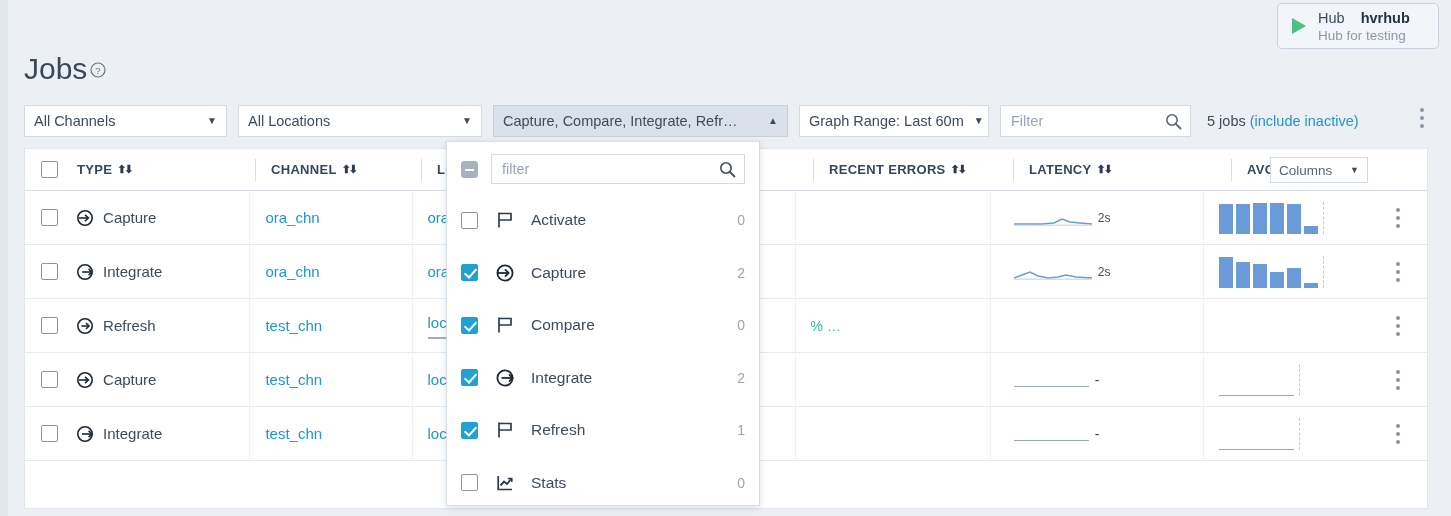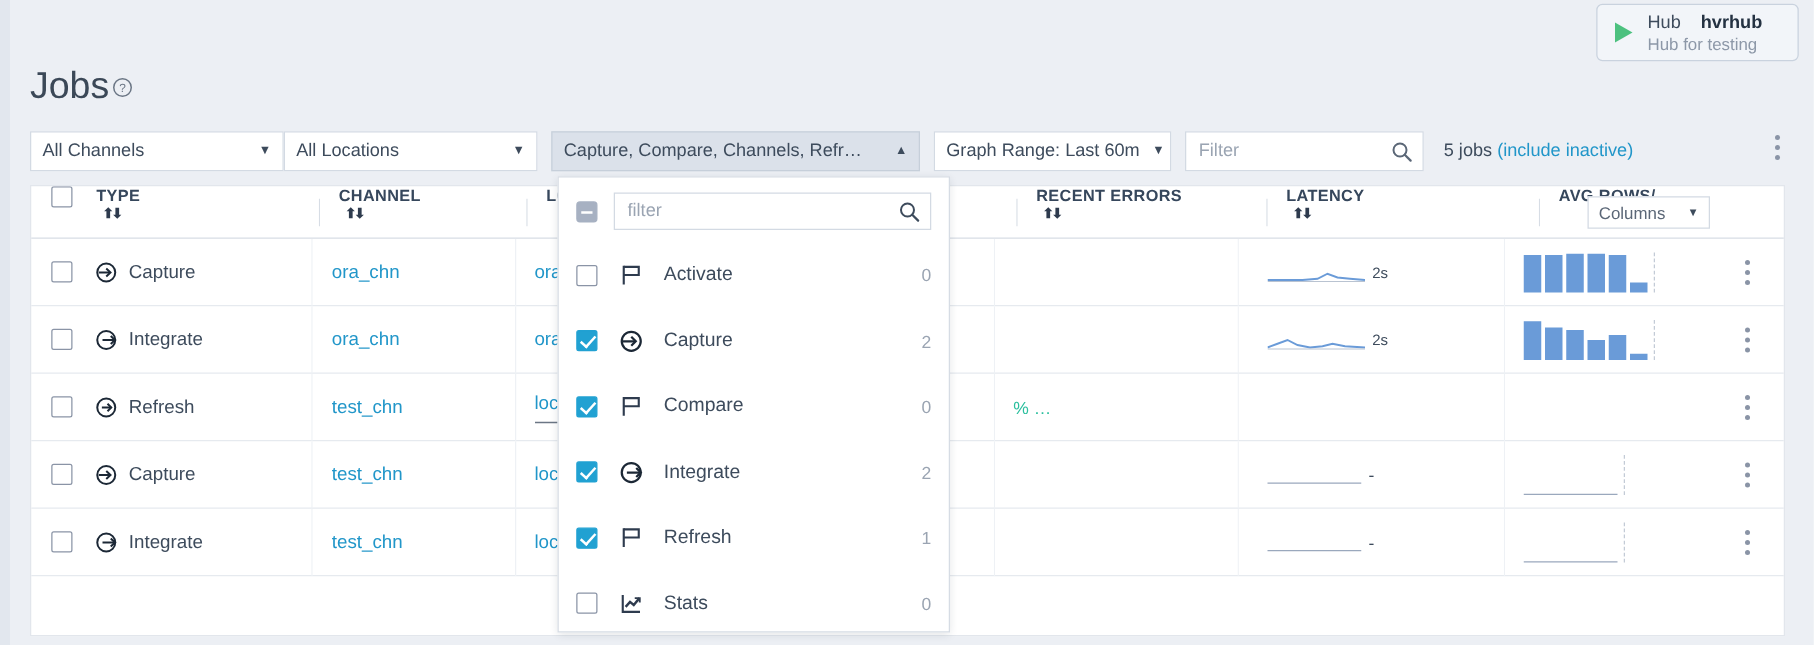--- a/index.html
+++ b/index.html
@@ -35,21 +35,21 @@
 
   
   .toolbar { position:absolute; left:24px; top:105px; height:32px; display:flex; align-items:center; }
   .sel {
     height:32px; background:#ffffff; border:1px solid #d3dae3;
     display:flex; align-items:center; padding:4px 9px;
     font-size:14.5px; color:#3d4b5c; position:relative; white-space:nowrap;
   }
   .sel .caret { margin-left:auto; padding-left:10px; color:#3d4b5c; font-size:10px; line-height:1; }
   #sel-channels { width:203px; }
-  #sel-locations { width:203px; }
+  #sel-locations { width:244px; margin-left:11px; }
   #sel-types { width:295px; margin-left:11px; background:#dbe1ea; border-color:#c6cfda; }
   #sel-graphrange { width:190px; margin-left:11px; }
   .filterbox {
     width:191px; height:32px; margin-left:11px; background:#fff; border:1px solid #d3dae3;
     display:flex; align-items:center; padding:0 8px;
   }
   .filterbox input {
     border:none; outline:none; flex:1; font-size:14.5px; color:#3d4b5c;
     font-family:"Liberation Sans", sans-serif; background:transparent; min-width:0;
   }
@@ -62,22 +62,22 @@
   .kebab i { display:block; width:4px; height:4px; border-radius:50%; background:#8a94a6; }
 
   
   .card {
     position:absolute; left:24px; top:148px; width:1404px; height:361px;
     background:#ffffff; border:1px solid #e2e6ec;
   }
   .thead { height:42px; display:flex; align-items:center; border-bottom:1px solid #d7dde5; position:relative; }
   .th {
     font-size:13px; font-weight:bold; color:#36475c; letter-spacing:.3px;
-    display:flex; align-items:flex-start; height:42px; position:relative; padding-left:16px;
-    white-space:nowrap; overflow:hidden;flex-direction:column;
+    display:flex; align-items:center; height:42px; position:relative; padding-left:16px;
+    white-space:nowrap; overflow:hidden;
   }
   .th.sep::before { content:""; position:absolute; left:0; top:10px; bottom:10px; width:1px; background:#d7dde5; }
   .sortico { margin-left:5px; font-size:11px; letter-spacing:-2px; font-weight:bold; color:#2e3b4e; }
   .cols-btn {
     position:absolute; right:59px; top:8px; width:98px; height:26px;
     border:1px solid #d3dae3; background:#fff; display:flex; align-items:center;
     padding:0 8px; font-size:13.5px; color:#5b6777; font-weight:normal;
   }
   .cols-btn .caret { margin-left:auto; font-size:9px; color:#3d4b5c; }
 
@@ -171,21 +171,21 @@
 <div class="toolbar">
   <div class="sel" id="sel-channels">
     <span>All Channels</span>
     <span class="caret">▼</span>
   </div>
   <div class="sel" id="sel-locations">
     <span>All Locations</span>
     <span class="caret">▼</span>
   </div>
   <div class="sel" id="sel-types">
-    <span>Capture, Compare, Channels, Refr…</span>
+    <span>Capture, Compare, Integrate, Refr…</span>
     <span class="caret">▲</span>
   </div>
   <div class="sel" id="sel-graphrange">
     <span>Graph Range: Last 60m</span>
     <span class="caret">▼</span>
   </div>
   <div class="filterbox">
     <input type="text" placeholder="Filter" style="">
     <span>
       <svg width="17" height="17" viewBox="0 0 17 17">

